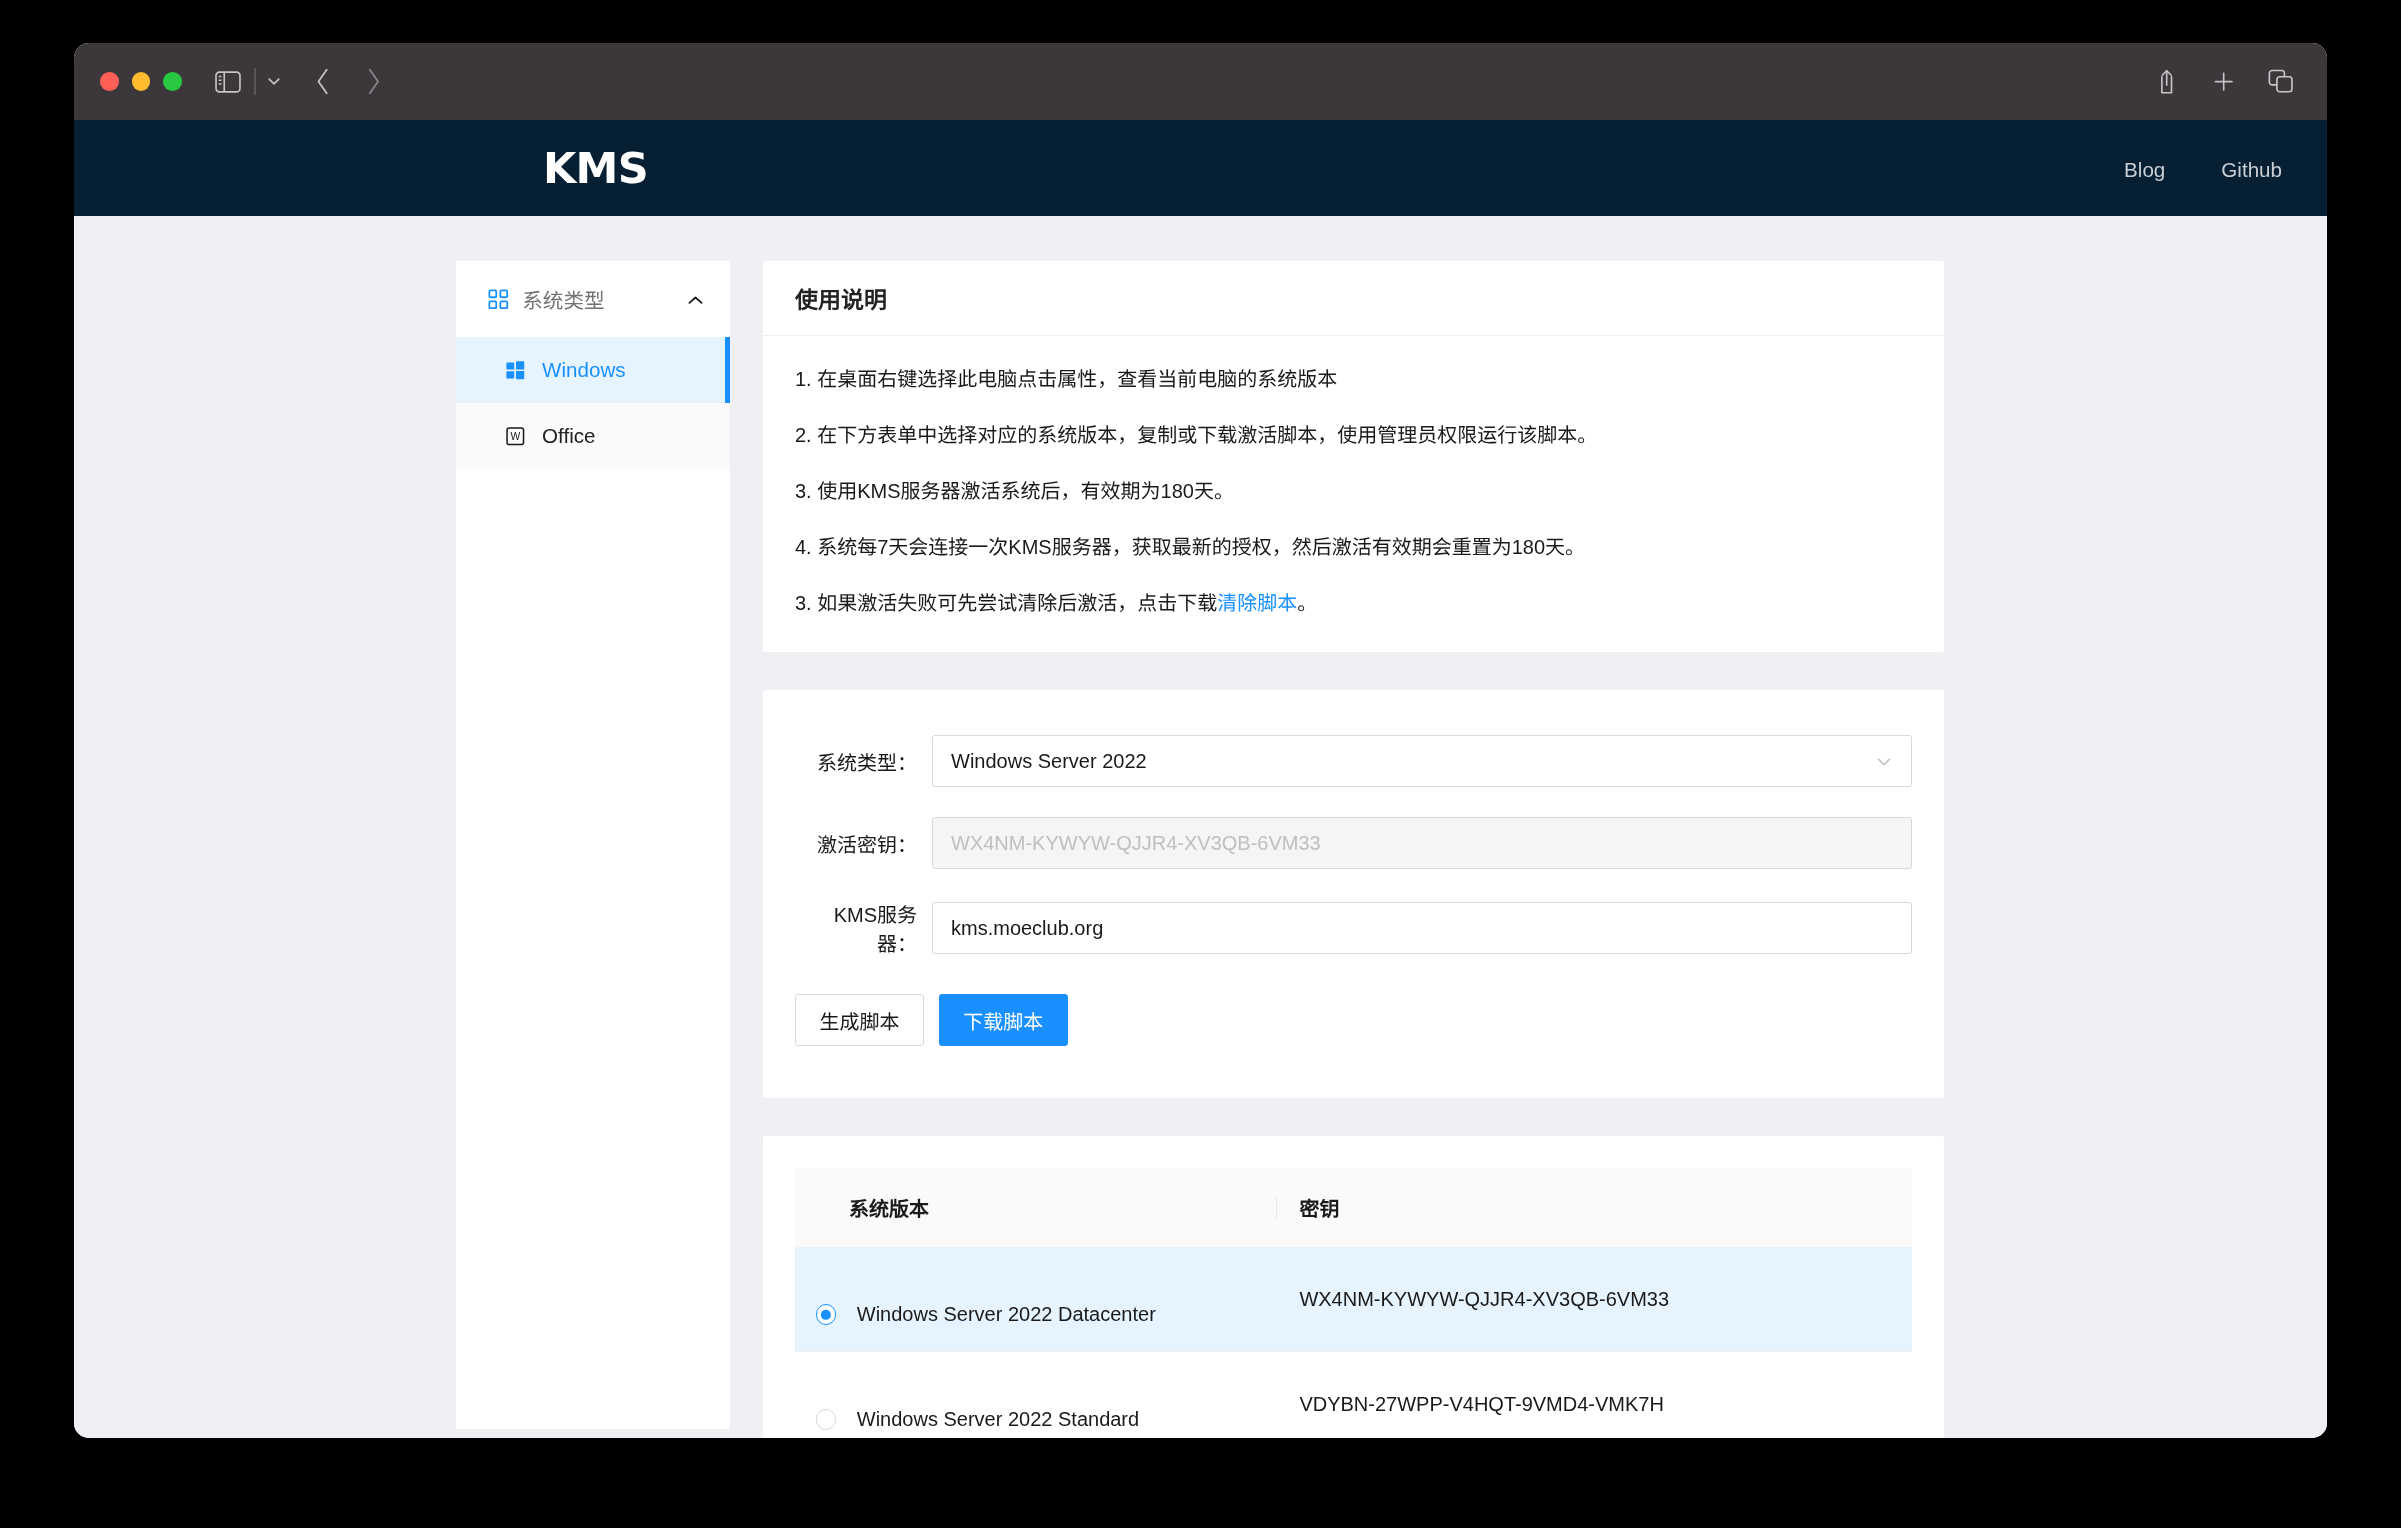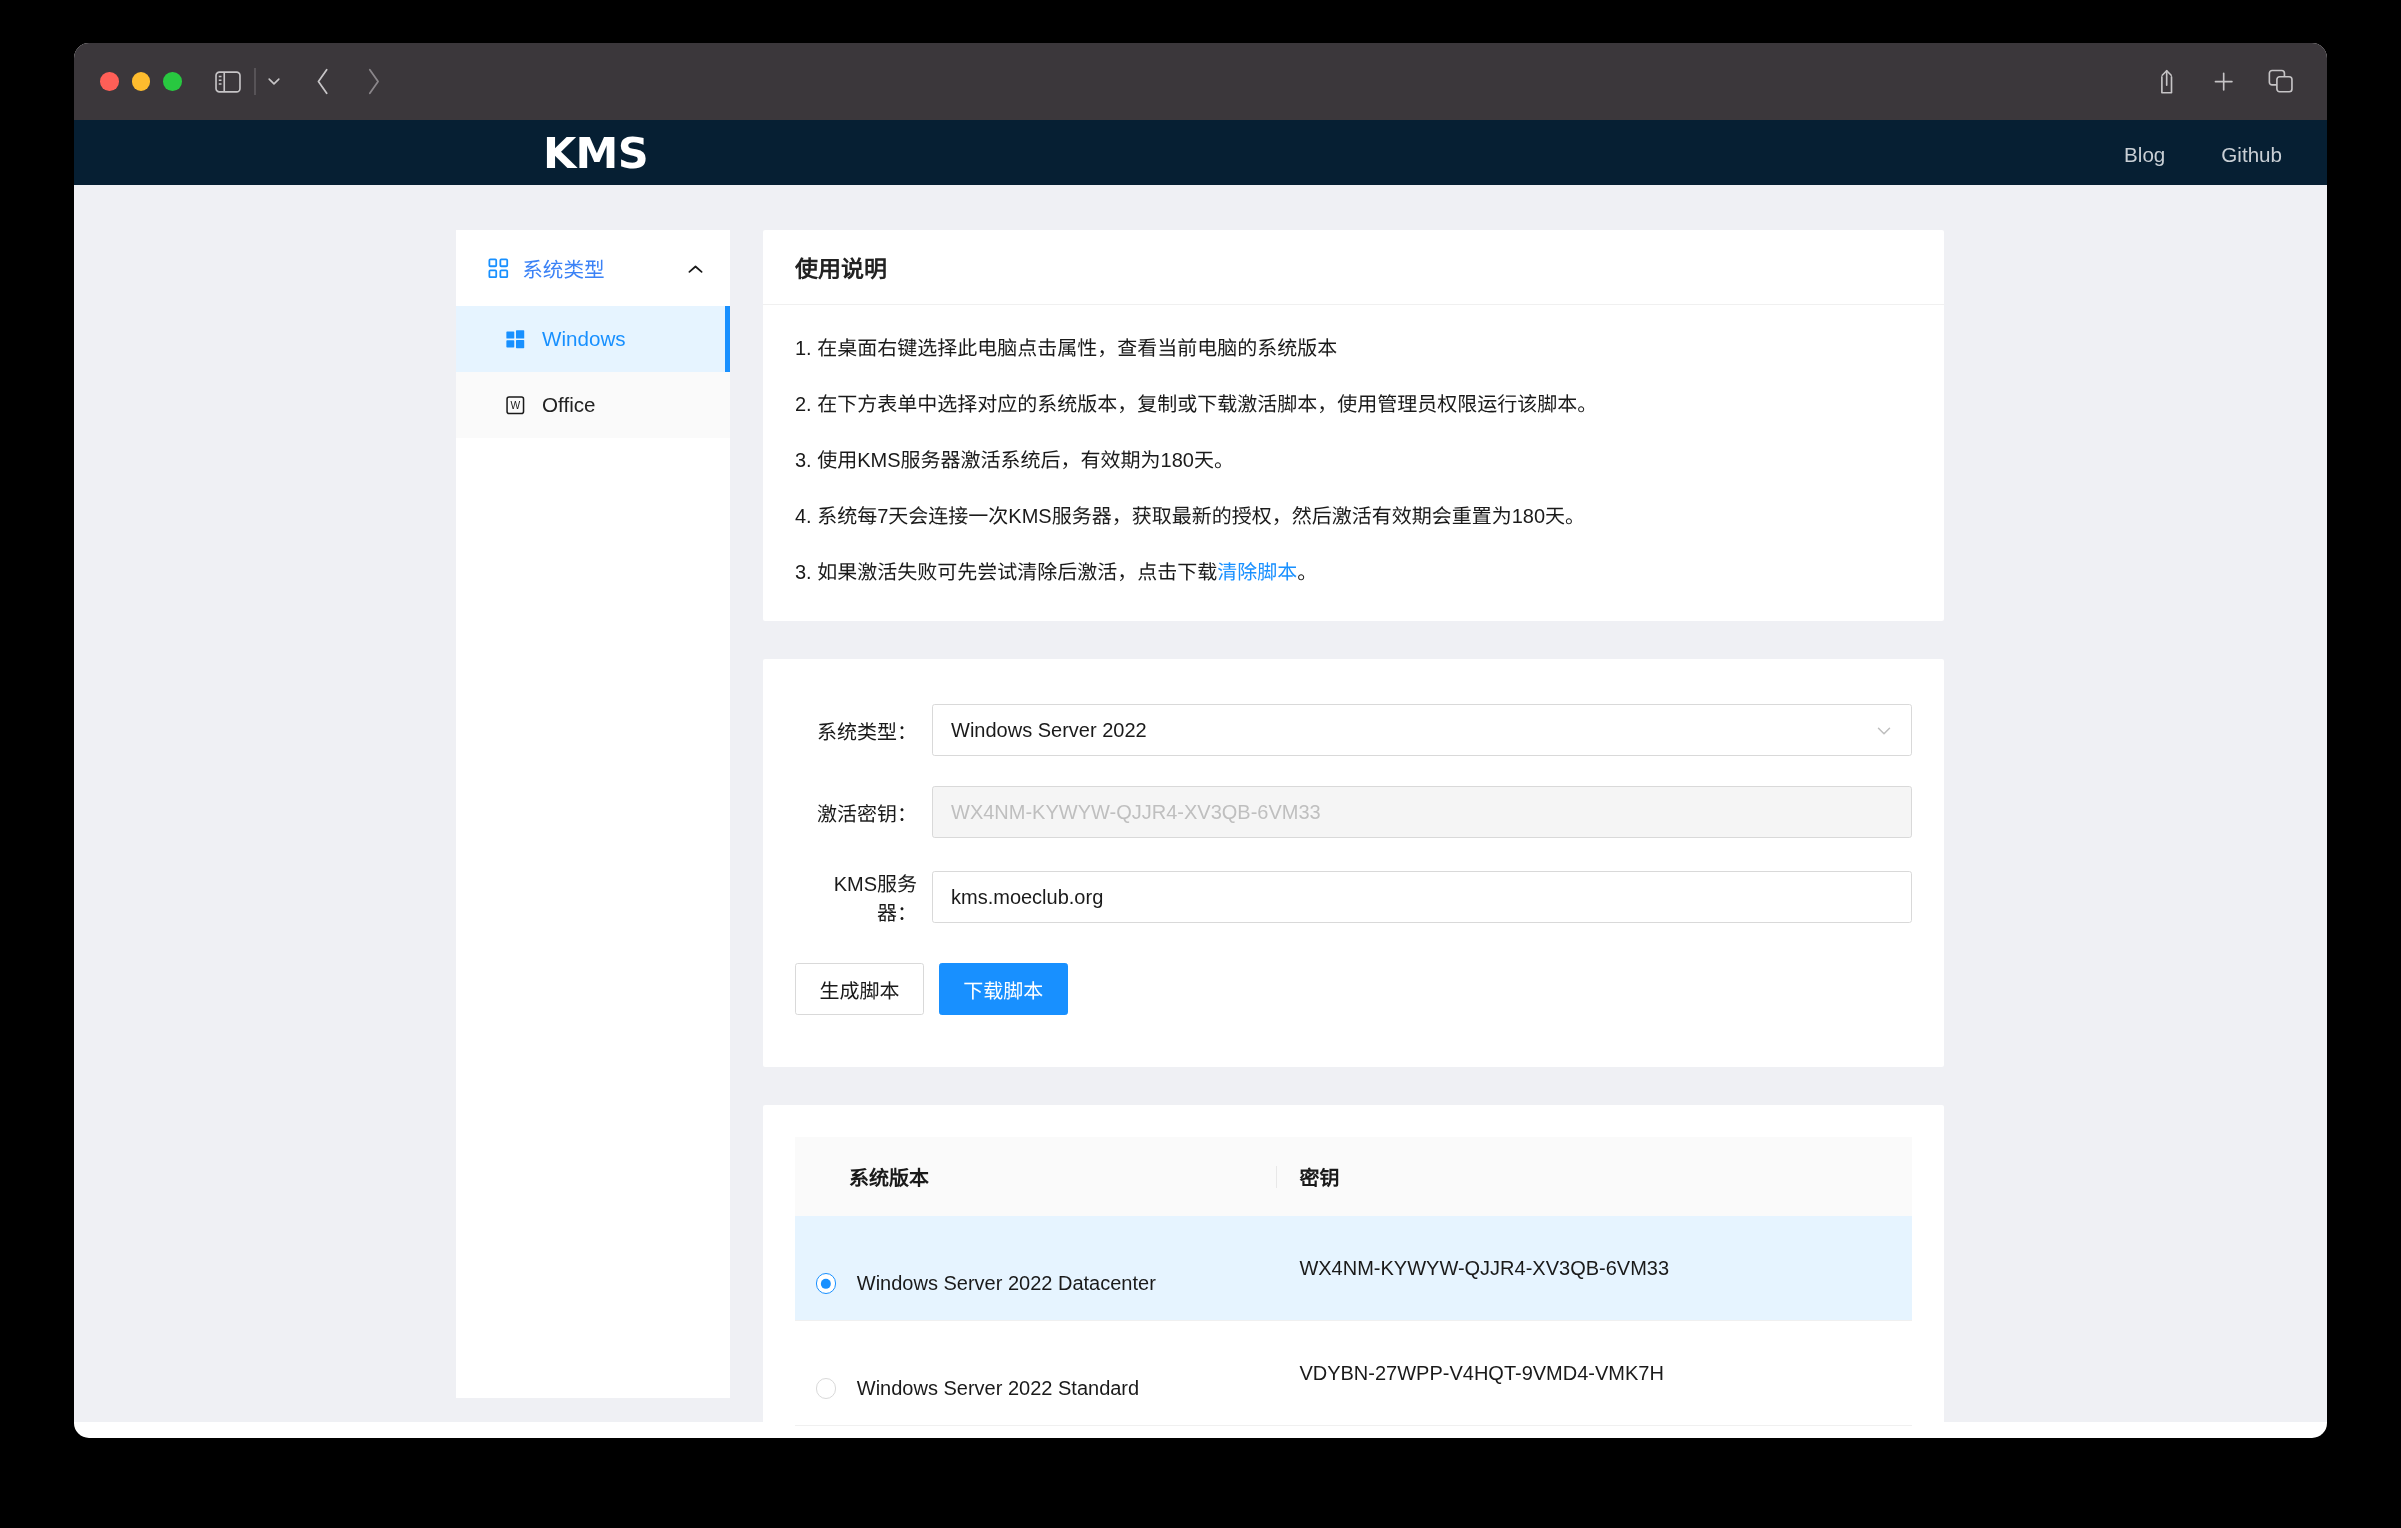--- a/index.html
+++ b/index.html
@@ -37,21 +37,21 @@
   .light.green  { background: #28c840; }
 
   #sidebar-toggle-group { display: flex; align-items: center; margin-left: 33px; gap: 9.6px; }
   .tb-icon { color: #c6c4c6; display: flex; align-items: center; justify-content: center; }
   .tb-divider { width: 1.4px; height: 27.5px; background: #575357; margin-left: 4.1px; }
   #nav-arrows { display: flex; align-items: center; gap: 33px; margin-left: 32px; }
   #toolbar-right { position: absolute; right: 33px; top: 0; height: 77px; display: flex; align-items: center; gap: 33px; }
 
   
   #site-header {
-    height: 65px;
+    height: 96px;
     background: #061f33;
     display: flex; align-items: center;
     padding: 4px 45px 0 0;
     position: relative;
   }
   #brand-logo {
     position: absolute; left: 469px; top: 50%;
     transform: translateY(-50%);
     color: #fff;
     font-size: 43px;
@@ -78,21 +78,21 @@
   #sidebar {
     width: 274px;
     background: #fff;
     min-height: 1168px;
     flex: 0 0 274px;
   }
   #sidebar-header {
     display: flex; align-items: center;
     height: 76px;
     padding: 0 25px 0 32px;
-    color: #3b82f6;
+    color: #737373;
     font-size: 20.6px;
     position: relative;
   }
   #sidebar-header .sh-label { margin-left: 13.7px; }
   #sidebar-collapse-chevron { margin-left: auto; color: #1a1a1a; }
 
   .sidebar-item {
     display: flex; align-items: center;
     height: 66px;
     padding-left: 49px;

